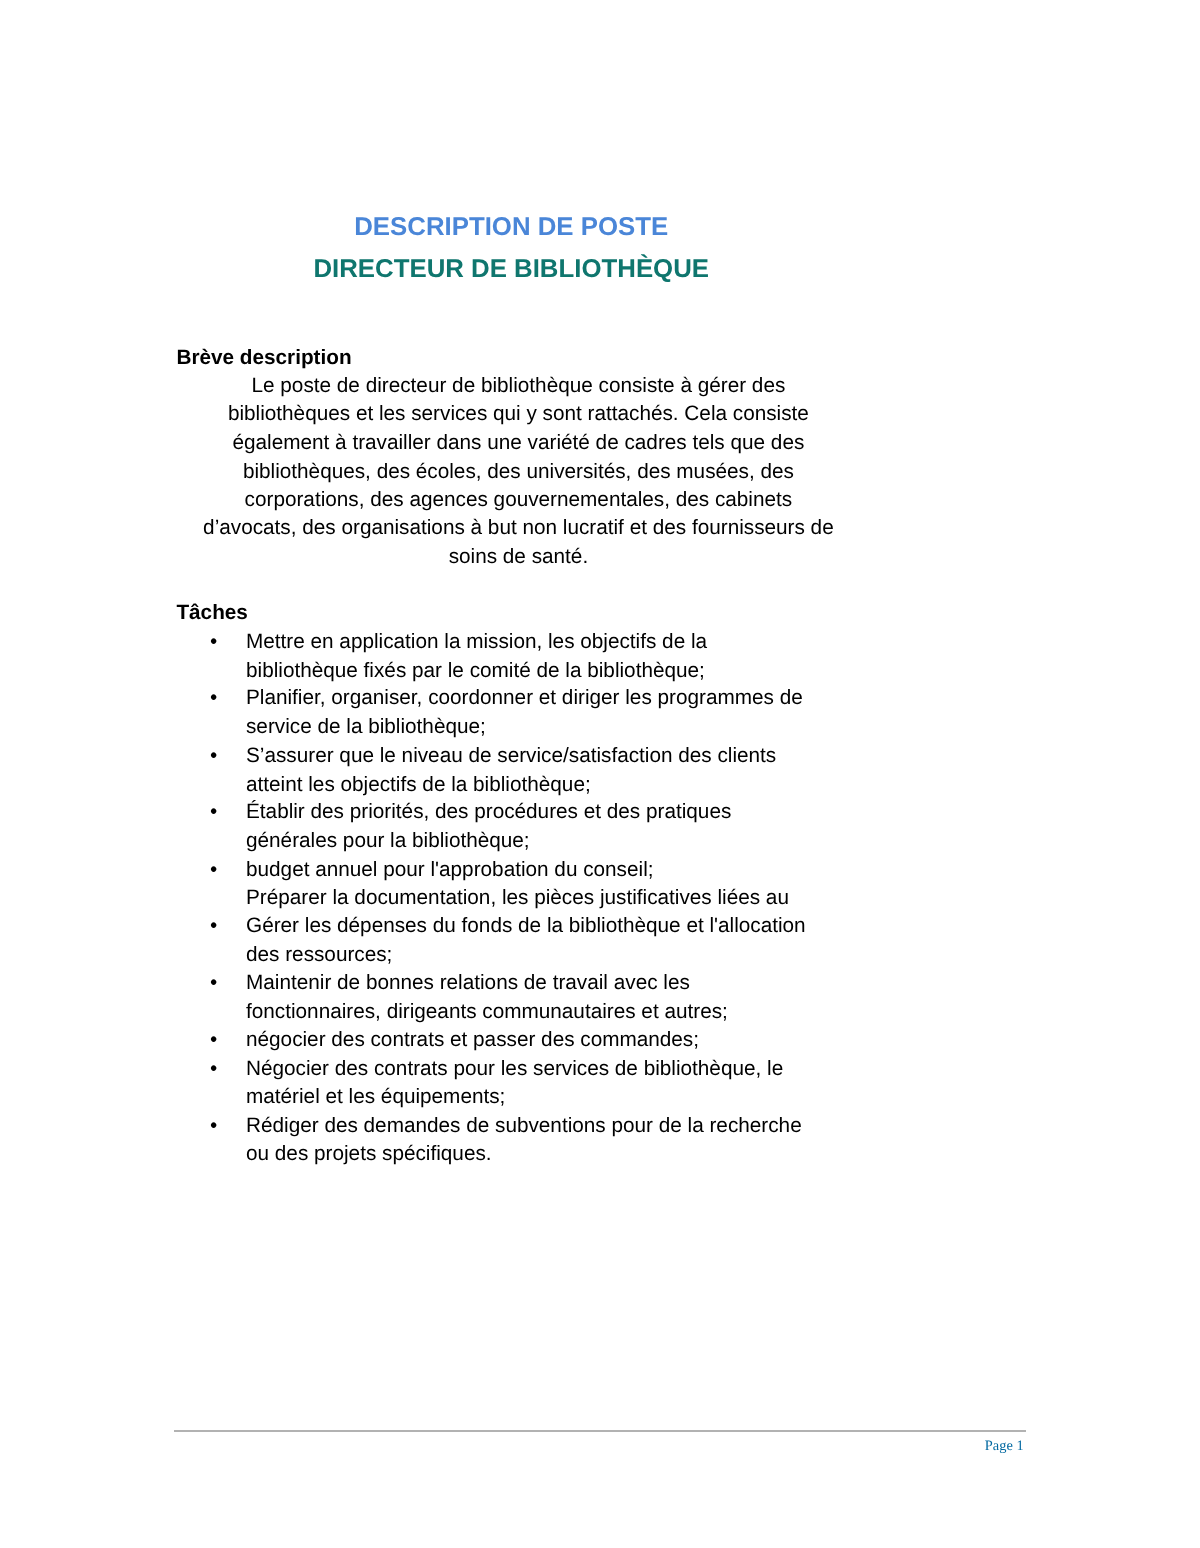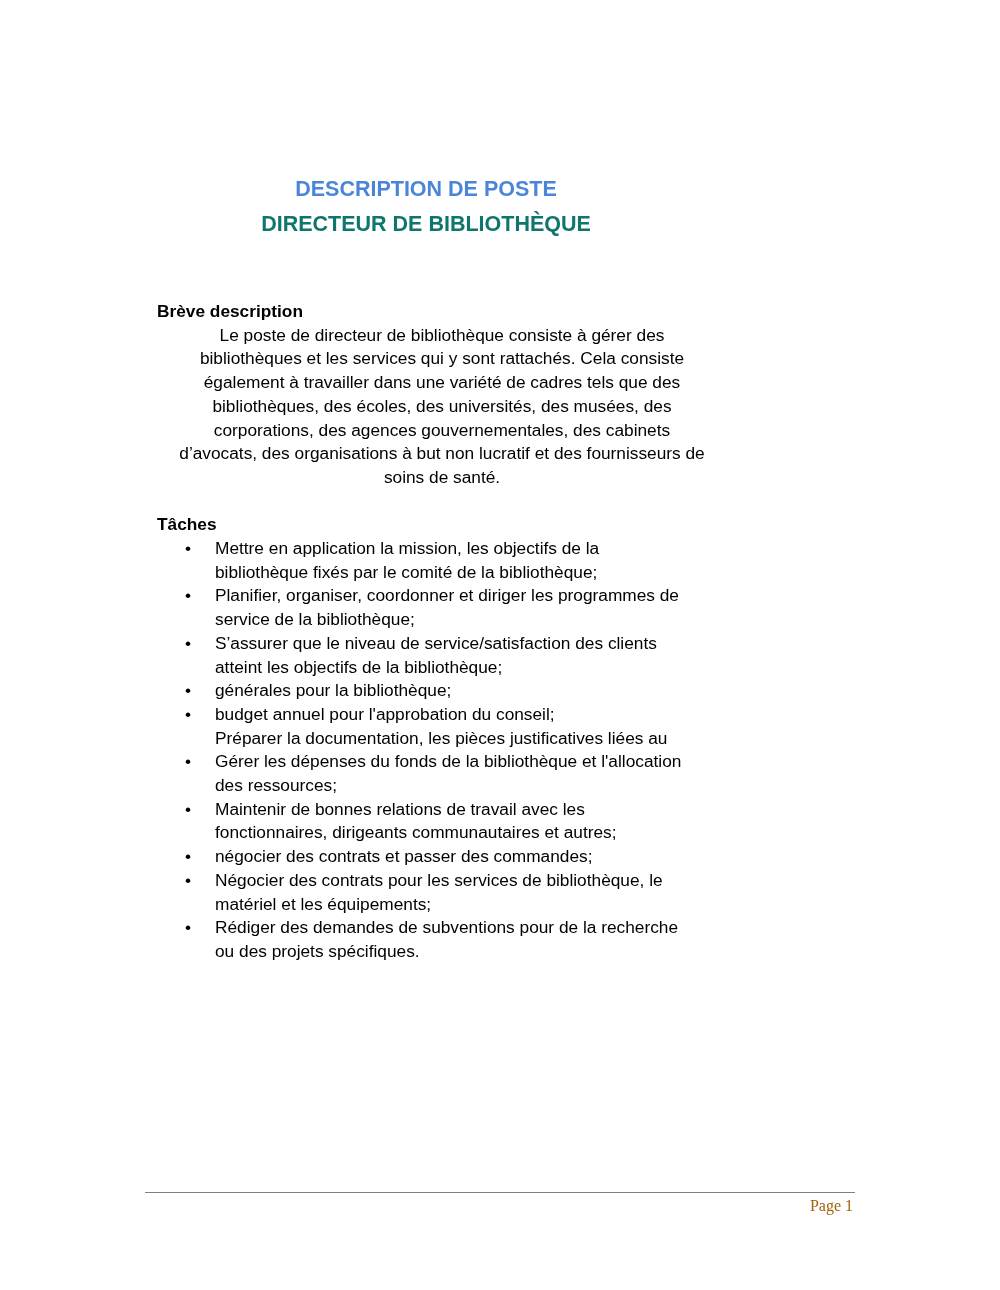--- a/index.html
+++ b/index.html
@@ -3,32 +3,32 @@
   <meta charset="utf-8">
   <style>
     html, body { margin: 0; padding: 0; background: #ffffff; }
     body { width: 1000px; height: 1290px; position: relative; overflow: hidden;
            font-family: "Liberation Sans", sans-serif; color: #000; }
     .page { position: absolute; left: 0; top: 0; width: 1000px; height: 1290px; border-radius: 23px; }
     .title-1 { position: absolute; left: 0; width: 852px; top: 177px; text-align: center;
                font-weight: bold; font-size: 21.5px; color: #4a86d8; letter-spacing: 0px; }
     .title-2 { position: absolute; left: 0; width: 852px; top: 212px; text-align: center;
                font-weight: bold; font-size: 21.5px; color: #0f766e; }
-    .content { position: absolute; left: 147px; top: 300px; width: 570px;
-               font-size: 17.3px; line-height: 23.7px; margin-left: 10px; }
+    .content { position: absolute; left: 147px; top: 286px; width: 570px;
+               font-size: 17.3px; line-height: 23.7px; }
     .section-heading { font-weight: bold; margin: 0; }
     .para { margin: 0; text-align: center; }
     .gap { height: 23.7px; }
     ul.tasks { list-style: none; margin: 0; padding: 0; }
     ul.tasks li { position: relative; padding-left: 58px; }
     ul.tasks li .bullet { position: absolute; left: 28px; top: 0; }
     .footer-rule { position: absolute; left: 145px; top: 1192px; width: 710px; height: 0;
                    border-top: 1.5px solid #808080; }
     .footer-page { position: absolute; right: 147px; top: 1197px;
-                   font-family: "Liberation Serif", serif; font-size: 16px; color: #a16207; }
+                   font-family: "Liberation Serif", serif; font-size: 12px; color: #0369a1; }
   </style>
 </head>
 <body>
 
 <div class="page">
   <div class="title-1">DESCRIPTION DE POSTE</div>
   <div class="title-2">DIRECTEUR DE BIBLIOTHÈQUE</div>
 
   <div class="content">
     <p class="section-heading">Brève description</p>
@@ -56,20 +56,21 @@
           <div>Planifier, organiser, coordonner et diriger les programmes de</div>
           <div>service de la bibliothèque;</div>
         </li>
       <li>
           <span class="bullet">•</span>
           <div>S’assurer que le niveau de service/satisfaction des clients</div>
           <div>atteint les objectifs de la bibliothèque;</div>
         </li>
       <li>
           <span class="bullet">•</span>
+          <div>Établir des priorités, des procédures et des pratiques</div>
           <div>générales pour la bibliothèque;</div>
         </li>
       <li>
           <span class="bullet">•</span>
           <div>budget annuel pour l'approbation du conseil;</div>
           <div>Préparer la documentation, les pièces justificatives liées au</div>
         </li>
       <li>
           <span class="bullet">•</span>
           <div>Gérer les dépenses du fonds de la bibliothèque et l'allocation</div>

